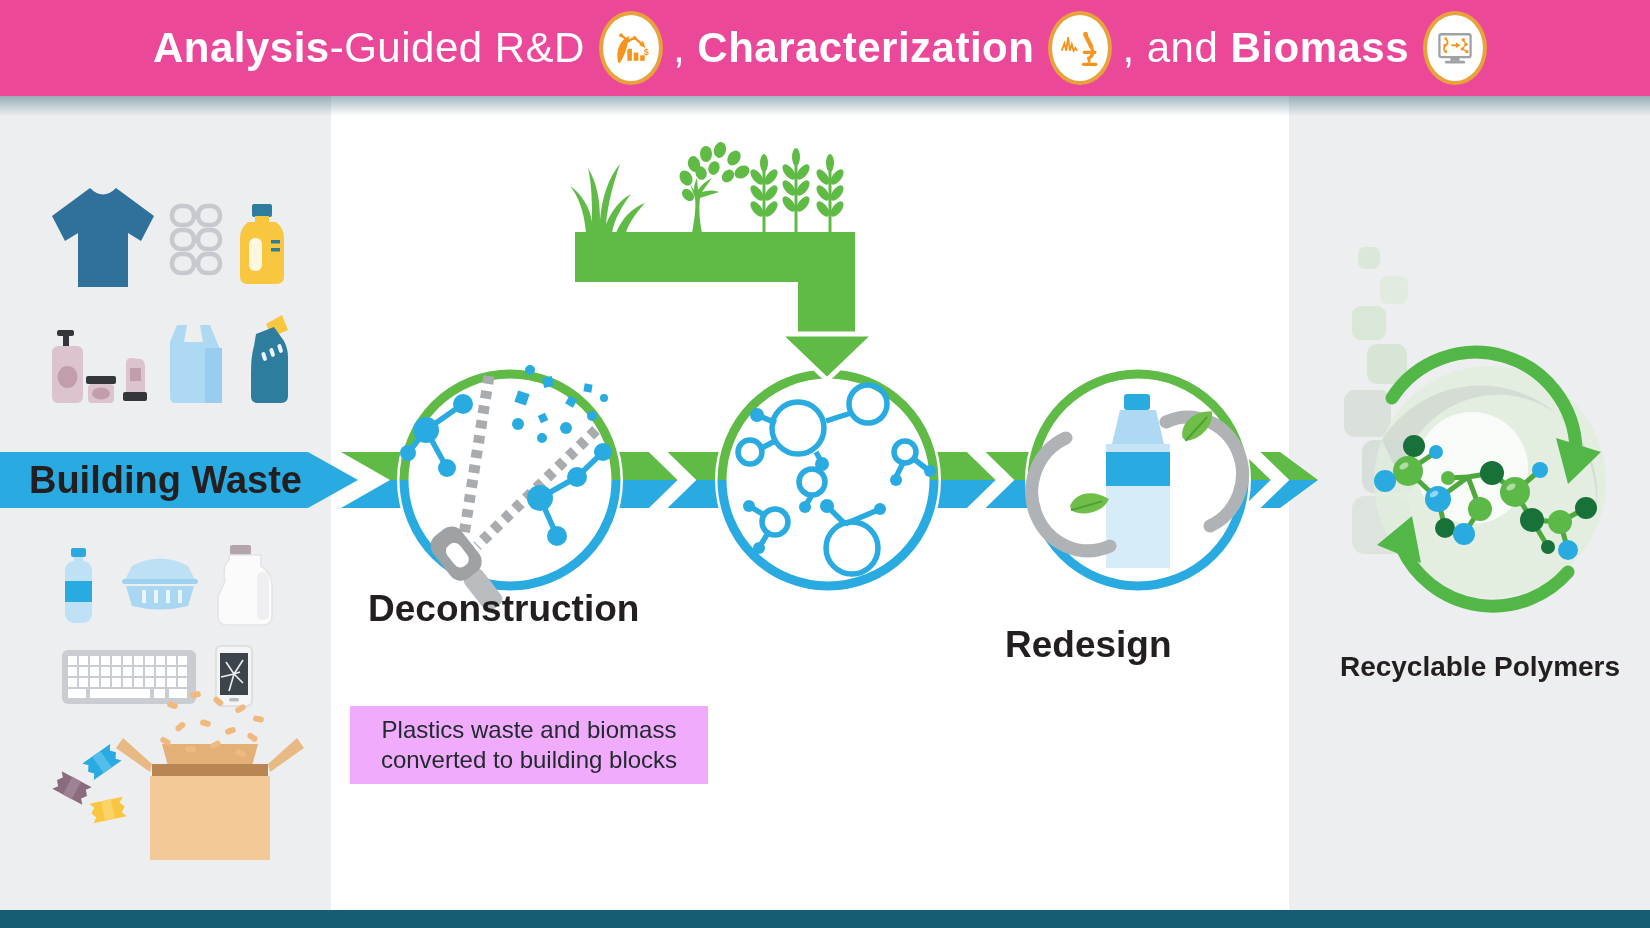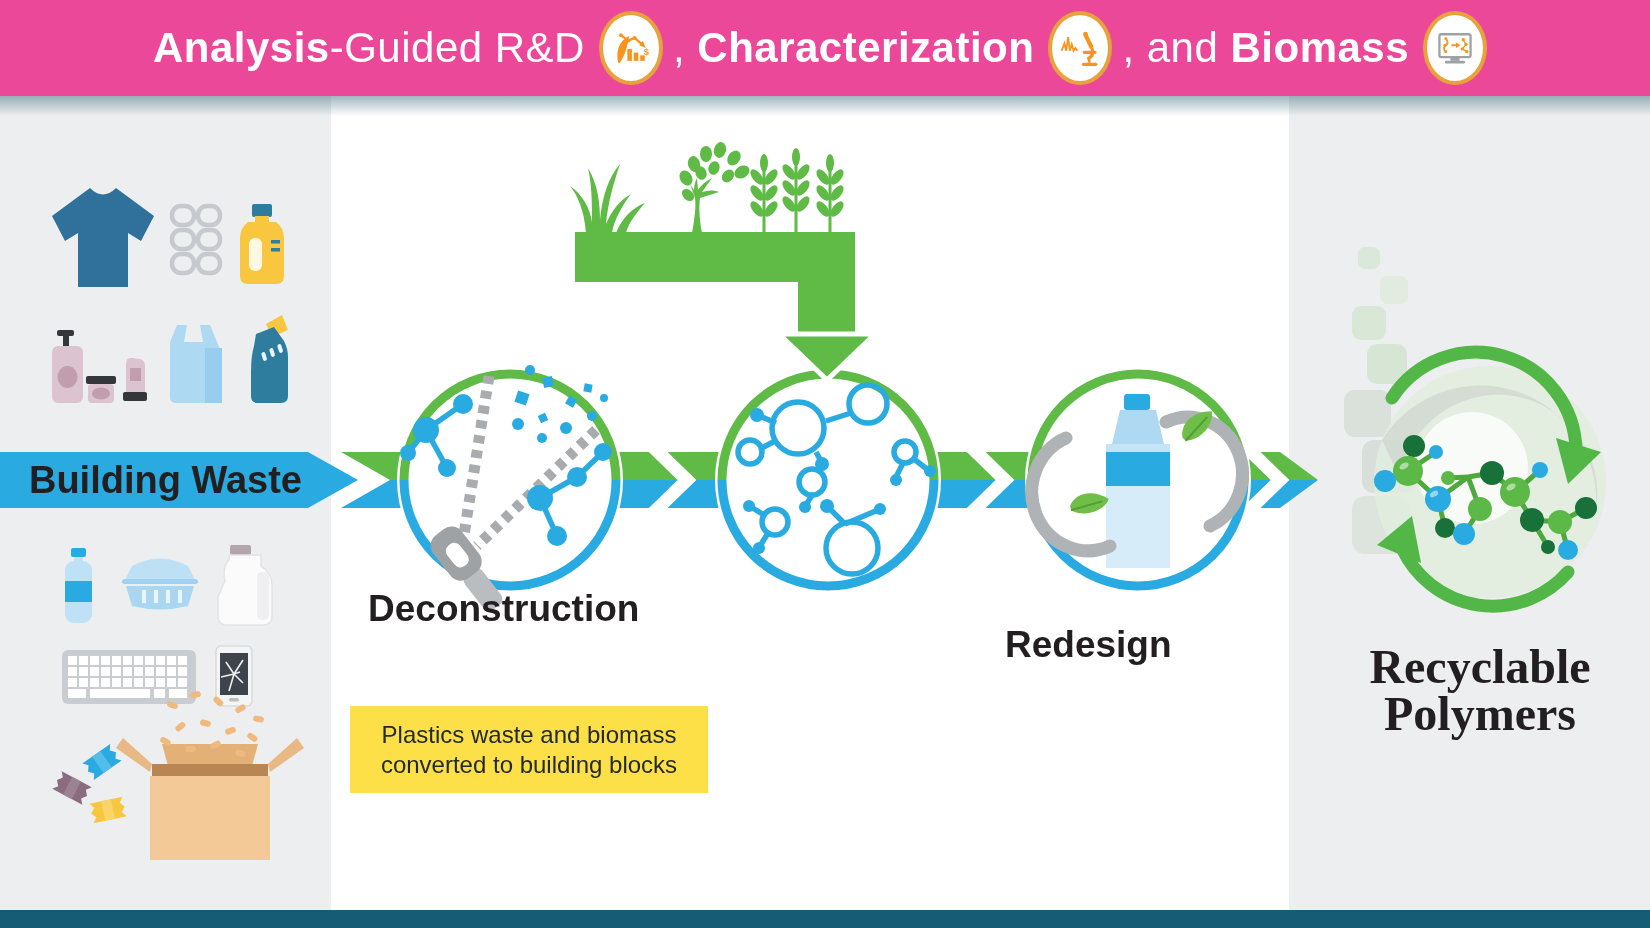--- a/index.html
+++ b/index.html
@@ -24,25 +24,25 @@
 
   .gfx{left:0;top:0;width:1650px;height:928px;pointer-events:none;}
 
   
   .plastics-label{left:0;top:457px;width:331px;text-align:center;font-size:38px;font-weight:700;line-height:46px;}
   .biomass-label{left:575px;top:236px;width:235px;height:44px;text-align:center;font-size:33px;font-weight:700;line-height:44px;}
   .stage-label{top:586px;font-size:37px;font-weight:700;line-height:45px;}
   .lab-decon{left:368px;width:300px;}
   .lab-build{left:733px;width:195px;}
   .lab-redesign{left:1005px;width:265px;margin-top:36px;}
-  .caption{top:706px;height:87px;background:#fde047;display:flex;align-items:center;justify-content:center;
+  .caption{top:706px;height:78px;background:#f0abfc;display:flex;align-items:center;justify-content:center;
            text-align:center;font-size:24px;line-height:30px;color:#232A2E;}
   .cap1{left:350px;width:358px;}
   .cap2{left:742px;width:454px;}
-  .recyclable-label{left:1320px;top:643px;width:320px;text-align:center;font-size:48px;font-weight:700;line-height:47px;font-family:Liberation Serif, serif;}
+  .recyclable-label{left:1320px;top:643px;width:320px;text-align:center;font-size:28px;font-weight:700;line-height:47px;}
 </style>
 </head>
 <body>
 
 <div class="stage">
 
   <div class="abs panel-left"></div>
   <div class="abs panel-right"></div>
 
   <svg class="abs gfx" viewBox="0 0 1650 928">

